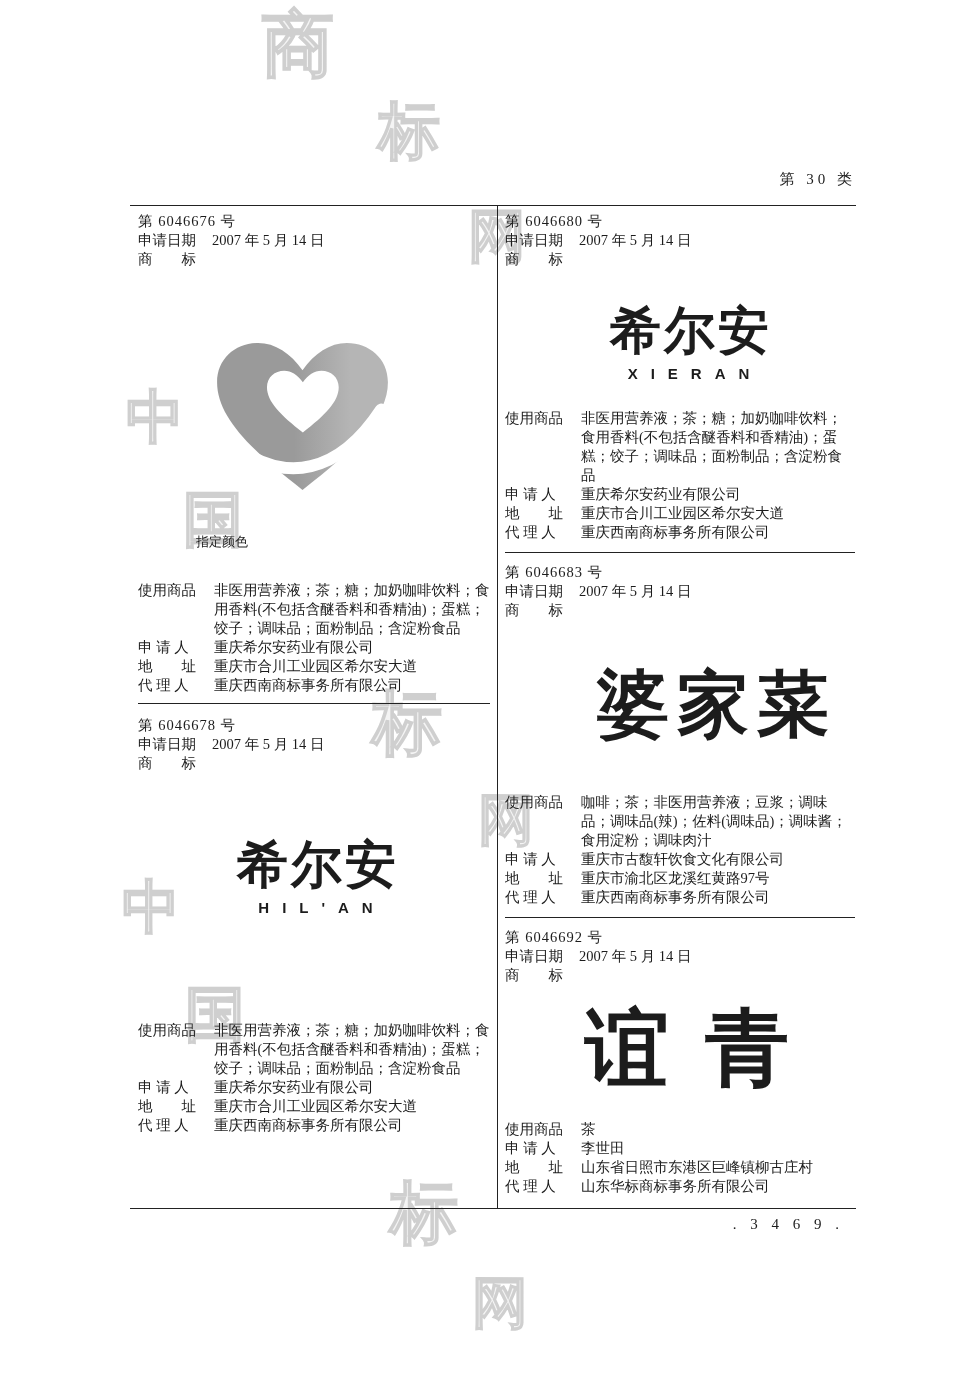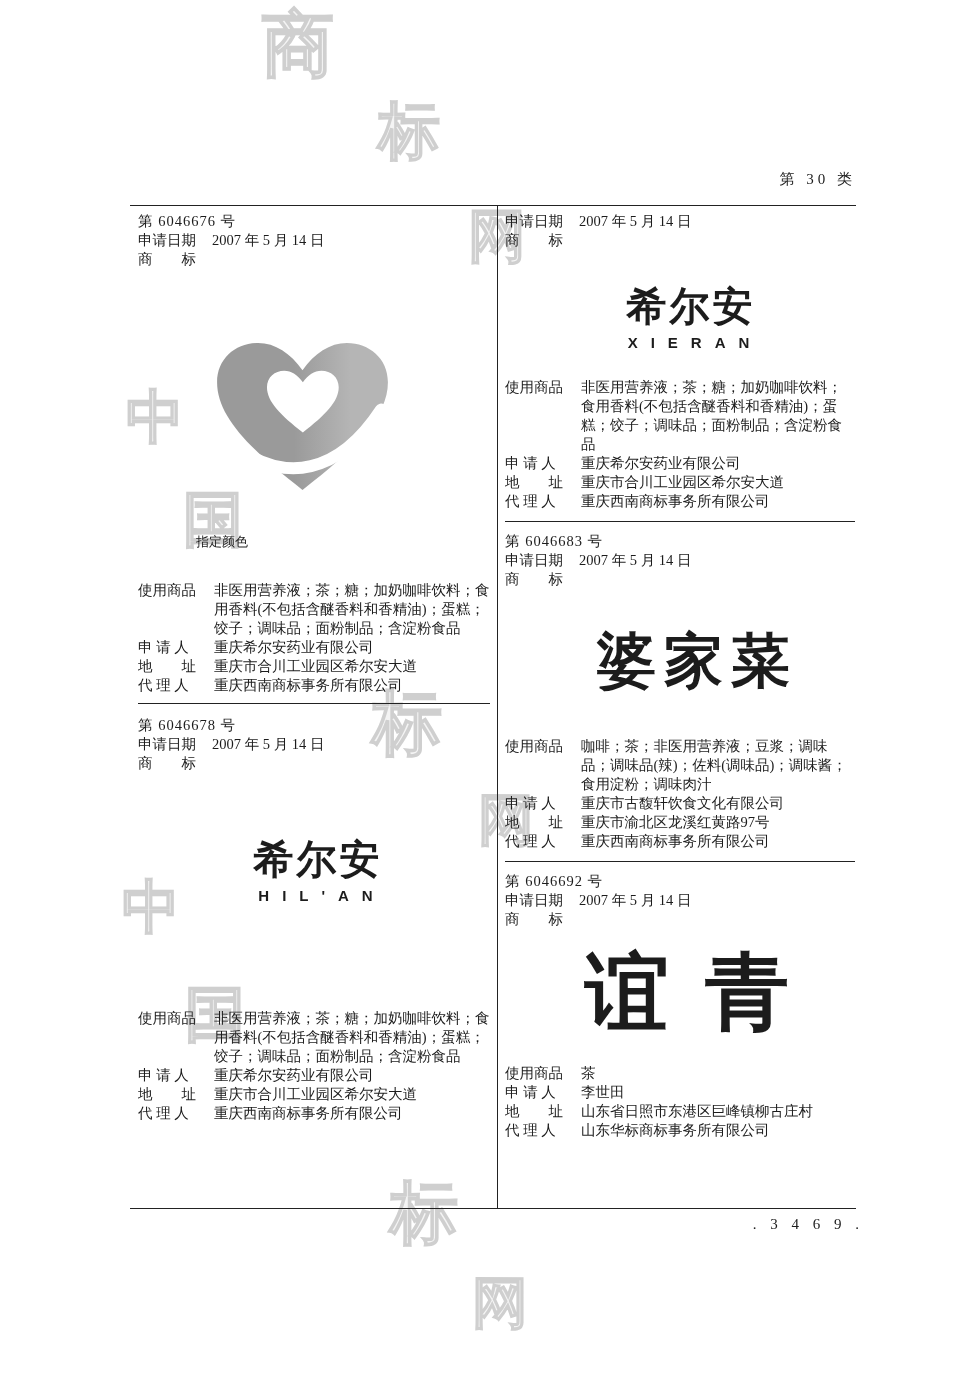--- a/index.html
+++ b/index.html
@@ -15,50 +15,50 @@
     -webkit-text-stroke:1.4px #cfcfcf;
     user-select:none;pointer-events:none;
   }
   
   .rule{position:absolute;background:#222;z-index:2;}
   .rule-top{left:130px;top:205px;width:726px;height:1px;}
   .rule-vert{left:497px;top:205px;width:1px;height:1004px;}
   .rule-bottom{left:130px;top:1208px;width:726px;height:1px;}
   
   .category{position:absolute;top:170px;right:124px;font-size:15px;letter-spacing:4px;z-index:3;}
-  .pageno{position:absolute;top:1216px;right:116px;font-size:15px;letter-spacing:5px;z-index:3;}
+  .pageno{position:absolute;top:1216px;right:136px;font-size:15px;letter-spacing:5px;z-index:3;}
   
   .col{position:absolute;top:212px;font-size:14.5px;line-height:19px;z-index:3;}
   .col-left{left:130px;width:360px;}
   .col-right{left:505px;width:350px;}
   .col-left .inner{padding-left:8px;}
   
   .hrow{display:flex;}
   .hrow .hlabel{flex:none;margin-right:16px;}
   .num{letter-spacing:1px;}
   .frow{display:flex;justify-content:space-between;}
   .flabel{width:76px;flex:none;}
   .fvalue{flex:1;}
   .divider{border-top:1px solid #222;height:0;}
   
   .heart-wrap{margin:58px 0 0 62px;width:210px;}
   .color-note{margin:28px 0 0 58px;font-size:13px;}
   .lfields1{margin-top:30px;}
   .l-div{margin-top:8px;margin-right:0;}
   .lhead2{margin-top:12px;text-align:right;}
   .logo-hilan{margin:64px 0 0 66px;width:228px;text-align:center;background:#fff;}
-  .logo-word .cn{font-size:40px;font-weight:bold;line-height:1.1;letter-spacing:3px;white-space:nowrap;font-family:"Liberation Sans", sans-serif;}
+  .logo-word .cn{font-size:51px;font-weight:bold;line-height:1.1;letter-spacing:3px;white-space:nowrap;font-family:"Liberation Sans", sans-serif;}
   .logo-word .latin{font-size:15px;font-weight:bold;letter-spacing:13px;margin-top:5px;text-indent:8px;font-family:"Liberation Sans", sans-serif;white-space:nowrap;}
   .lfields2{margin-top:104px;}
   
   .logo-xieran{margin:16px 0 0 66px;width:240px;text-align:center;background:#fff;padding:18px 0 14px 0;}
   .rfields1{margin-top:12px;}
   .r-div1{margin-top:10px;}
   .rhead2{margin-top:10px;}
-  .logo-brush{margin:16px 0 0 92px;font-size:59px;font-weight:bold;letter-spacing:8px;line-height:1.9;white-space:nowrap;font-family:"DejaVu Serif", serif;}
+  .logo-brush{margin:16px 0 0 92px;font-size:72px;font-weight:bold;letter-spacing:8px;line-height:1.9;white-space:nowrap;font-family:"DejaVu Serif", serif;}
   .rfields2{margin-top:20px;}
   .r-div2{margin-top:10px;}
   .rhead3{margin-top:10px;}
   .logo-cali{margin:8px 0 0 80px;font-size:84px;font-weight:bold;letter-spacing:36px;line-height:1.3;white-space:nowrap;font-family:"DejaVu Serif", serif;}
   .rfields3{margin-top:18px;}
 </style>
 </head>
 <body>
 
 <div class="page">
@@ -163,20 +163,21 @@
           </div>
         </div>
       </section>
 
     </div>
   </div>
 
   <div class="col col-right">
 
     <section>
+      <div class="hrow num">第 6046680 号</div>
       <div class="hrow">
         <span class="hlabel">申请日期</span>
         <span>2007 年 5 月 14 日</span>
       </div>
       <div class="hrow">商　　标</div>
 
       <div class="logo-xieran logo-word">
         <div class="cn">希尔安</div>
         <div class="latin">XIERAN</div>
       </div>

